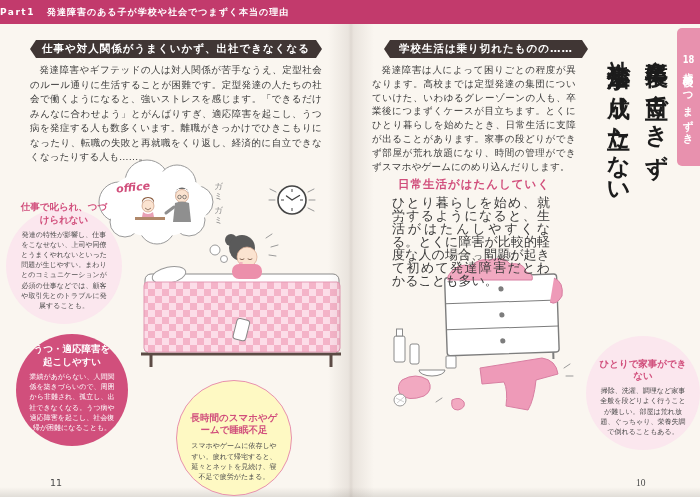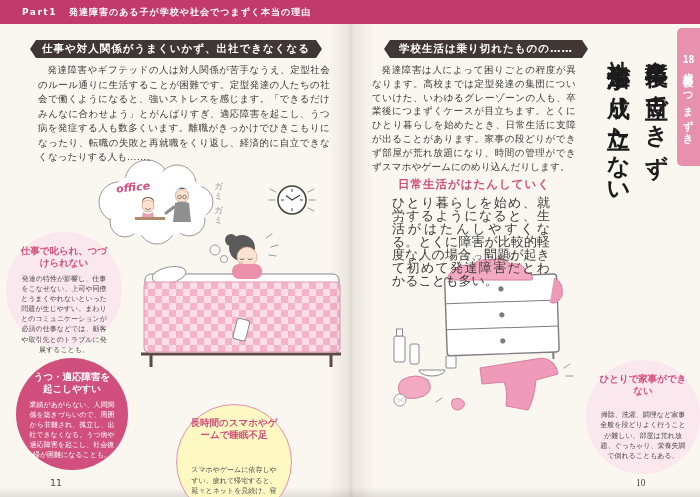--- a/index.html
+++ b/index.html
@@ -4,56 +4,56 @@
 <style>
   * { margin:0; padding:0; box-sizing:border-box; }
   html,body { width:700px; height:497px; }
   body { font-family:"DejaVu Sans","Liberation Sans",sans-serif; background:#faf6f0; }
 
   .canvas { position:relative; width:700px; height:497px; background:#faf6f0; overflow:hidden; }
   .canvas::after { content:""; position:absolute; left:0; right:0; bottom:0; height:10px;
     background:linear-gradient(180deg, rgba(0,0,0,0), rgba(0,0,0,0.10)); pointer-events:none; }
 
   .topbar { position:absolute; top:0; left:0; right:0; height:24px; background:#c23a6c;
-    color:#fff; display:flex; align-items:center; padding-left:22px; gap:12px; z-index:5; }
+    color:#fff; display:flex; align-items:center; padding-left:0; gap:12px; z-index:5; }
   .topbar .part { font-size:9px; font-weight:bold; letter-spacing:1.5px; }
   .topbar .ttl  { font-size:9px; font-weight:bold; letter-spacing:1px; }
 
   .gutter { position:absolute; left:328px; top:24px; width:46px; bottom:0; z-index:4; pointer-events:none;
     background:linear-gradient(90deg, rgba(90,70,60,0) 0%, rgba(90,70,60,0.10) 44%,
       rgba(90,70,60,0.17) 50%, rgba(90,70,60,0.10) 56%, rgba(90,70,60,0) 100%); }
 
   .side-tab { position:absolute; right:0; top:28px; width:23px; height:138px; background:#e891ae;
     border-radius:5px 0 0 5px; display:flex; align-items:center; justify-content:center; z-index:6; }
   .side-tab .tab-text { writing-mode:vertical-rl; color:#fff; font-weight:bold; font-size:10.5px; letter-spacing:2px; }
   .side-tab .tcy { text-combine-upright:all; }
 
   .ribbon { position:absolute; height:18px; background:#403634; color:#fff; font-size:10.5px; font-weight:bold;
     display:flex; align-items:center; justify-content:center; letter-spacing:1px; z-index:3;
     clip-path:polygon(0 50%, 6px 0, calc(100% - 6px) 0, 100% 50%, calc(100% - 6px) 100%, 6px 100%); }
   .ribbon-left  { left:30px;  top:40px; width:292px;text-align:right; }
   .ribbon-right { left:384px; top:40px; width:204px; }
 
   .body-text { position:absolute; font-size:9.5px; line-height:14.5px; color:#3a3a3a;
     text-align:justify; text-indent:1em; letter-spacing:0.2px; z-index:2; }
-  .body-left  { left:30px;  top:63px; width:292px;margin-left:8px; }
+  .body-left  { left:30px;  top:63px; width:292px; }
   .body-right { left:372px; top:63px; width:204px; line-height:13.8px; }
 
   .headline-vert { position:absolute; left:592px; top:42px; width:84px; height:298px;
     writing-mode:vertical-rl; font-size:23px; font-weight:bold; color:#1c1c1c;
     letter-spacing:2px; z-index:2; }
   .headline-vert div { line-height:38px; }
 
   .sub-heading { position:absolute; left:398px; top:177px; color:#d14f7c; font-weight:bold;
     font-size:11.5px; letter-spacing:1px; z-index:2; }
   .sub-body { position:absolute; left:392px; top:196px; width:158px; font-size:13px;
     line-height:13px; color:#3a3a3a; text-align:justify; z-index:2; }
 
   .circle { position:absolute; border-radius:50%; display:flex; flex-direction:column; align-items:center;
-    justify-content:space-between; text-align:center; padding:13px; z-index:3;margin-top:24px; }
+    justify-content:flex-end; text-align:center; padding:13px; z-index:3; }
   .circle .c-title { font-weight:bold; font-size:9.5px; line-height:1.3; margin-bottom:4px; }
   .circle .c-text  { font-size:7px; line-height:1.45; color:#4a4a4a; }
   .circle.light { background:#fbe7ee; }
   .circle.light .c-title { color:#d14f7c; }
   .circle.solid { background:#d14f7c; }
   .circle.solid .c-title { color:#fff; }
   .circle.solid .c-text  { color:#ffffff; }
   .circle.outline { background:#fef9c3; border:1.5px solid #e891ae;font-family:Liberation Mono, monospace; }
   .circle.outline .c-title { color:#d14f7c; }
   .c1 { left:6px;   top:208px; width:116px; height:116px; }

